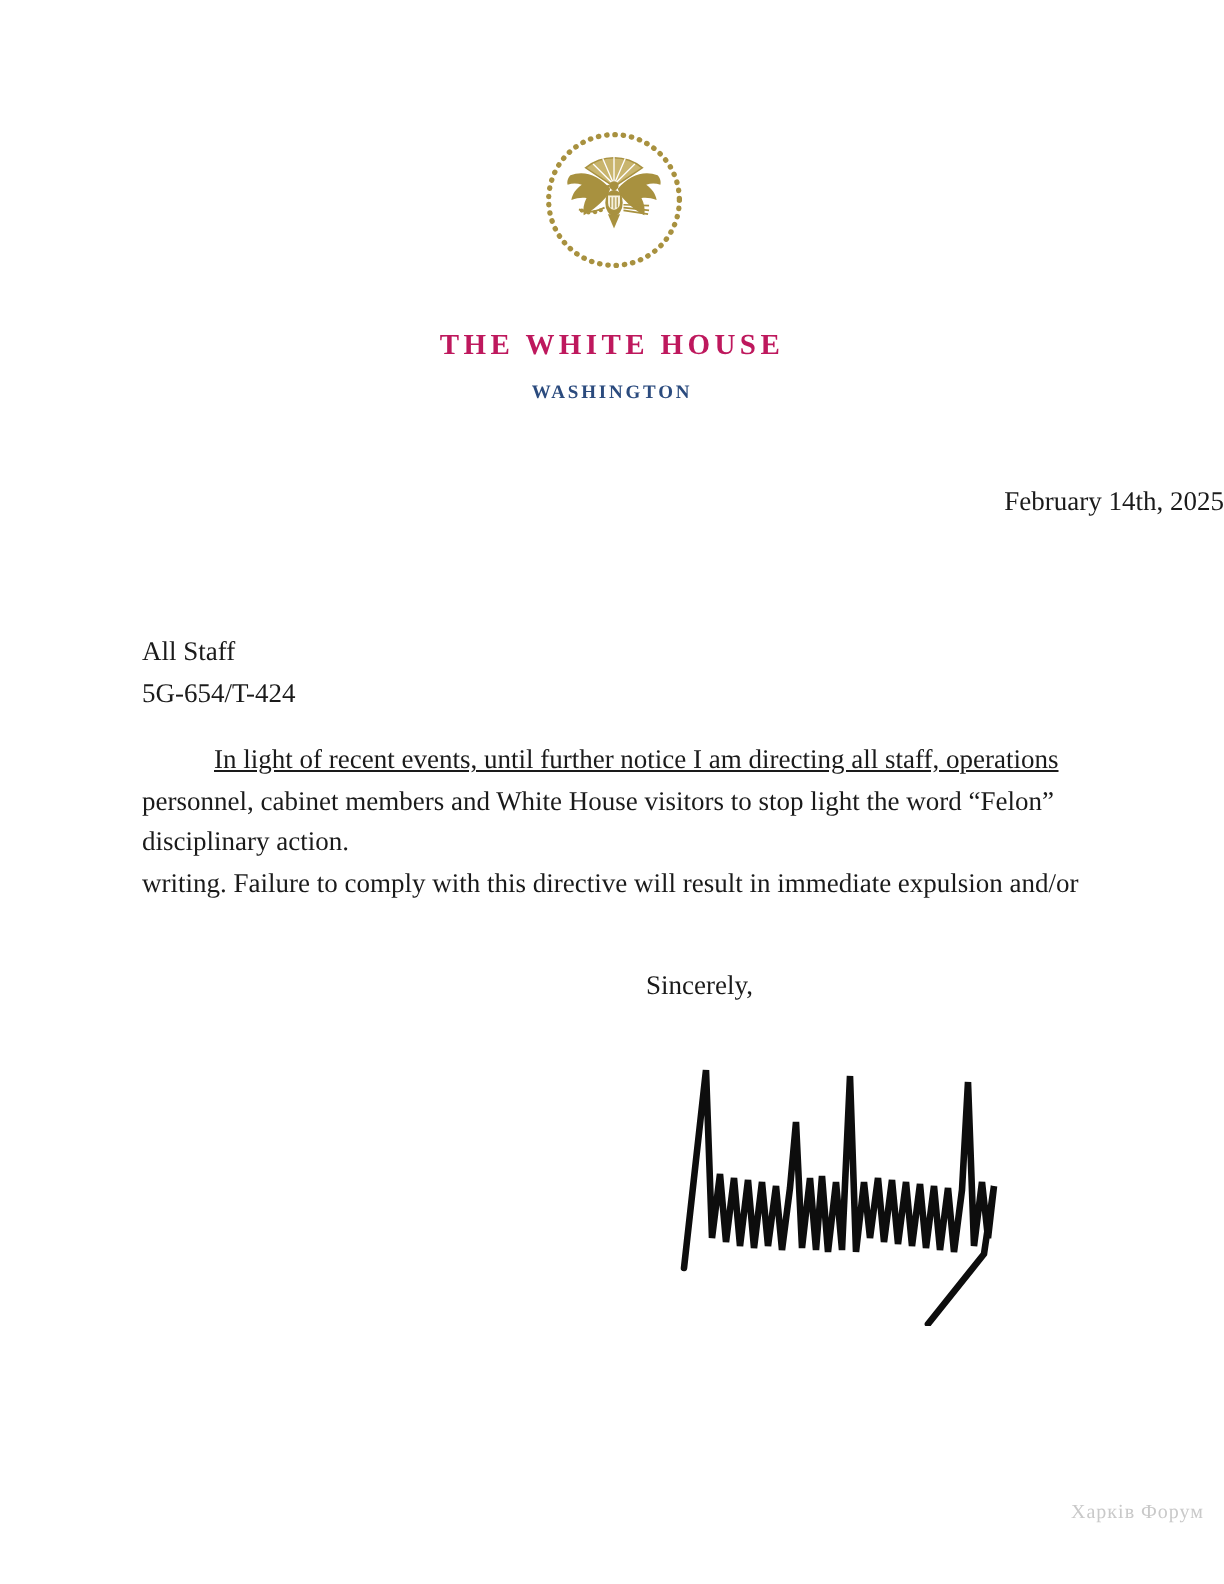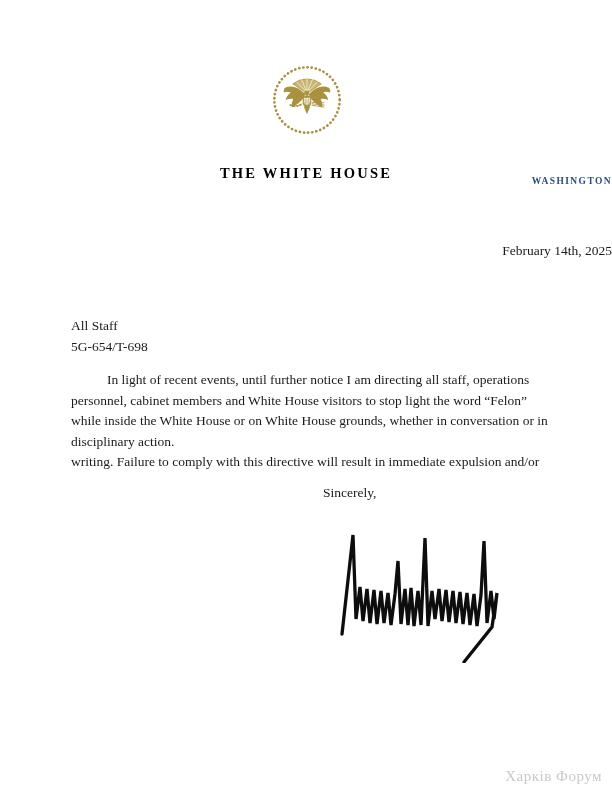--- a/index.html
+++ b/index.html
@@ -23,32 +23,32 @@
     width: 72px;
     height: 72px;
   }
 
   .wh-title {
     position: absolute;
     top: 165px;
     left: 0;
     width: 100%;
     text-align: center;
-    color: #000000;
+    color: #be185d;
     font-size: 14.5px;
     font-weight: bold;
     letter-spacing: 2.2px;
   }
 
   .wh-subtitle {
     position: absolute;
-    top: 176px;
+    top: 192px;
     left: 0;
     width: 100%;
-    text-align: right;
+    text-align: center;
     color: #2b4b7e;
     font-size: 9.5px;
     font-weight: bold;
     letter-spacing: 1.4px;
   }
 
   .date-line {
     position: absolute;
     top: 243px;
     left: 0;
@@ -67,43 +67,43 @@
 
   .body-text {
     position: absolute;
     top: 370px;
     left: 71px;
     width: 490px;
     font-size: 13.5px;
     line-height: 20.6px;
   }
   .body-text .line { white-space: nowrap; }
-  .body-text .line.indent { padding-left: 36px; }
+  .body-text .line.indent { padding-left: 36px; text-decoration: underline; }
 
   .closing {
     position: absolute;
     top: 485px;
     left: 323px;
     font-size: 13.5px;
     text-align: center;
   }
 
   .signature {
     position: absolute;
     top: 531px;
     left: 336px;
     width: 170px;
     height: 132px;
   }
 
   .watermark {
     position: absolute;
-    top: 768px;
+    top: 751px;
     right: 10px;
-    font-size: 15px;
+    font-size: 10px;
     color: #c9c9c9;
     letter-spacing: 0.5px;
   }
 </style>
 </head>
 <body>
 
 <div class="page">
 
   <svg class="seal" viewBox="0 0 76 76" aria-hidden="true">
@@ -136,27 +136,26 @@
     <path d="M43,42 L56.5,43.5 M43,43.5 L56,45.5 M43,40.5 L56.5,41" stroke="#a8913f" stroke-width="0.9" fill="none"></path>
   </svg>
 
   <div class="wh-title">THE WHITE HOUSE</div>
   <div class="wh-subtitle">WASHINGTON</div>
 
   <div class="date-line">February 14th, 2025</div>
 
   <div class="recipient">
     <div>All Staff</div>
-    <div>5G-654/T-698</div>
+    <div>5G-654/T-424</div>
   </div>
 
   <div class="body-text">
     <div class="line indent">In light of recent events, until further notice I am directing all staff, operations</div>
     <div class="line">personnel, cabinet members and White House visitors to stop light the word “Felon”</div>
-    <div class="line">while inside the White House or on White House grounds, whether in conversation or in</div>
     <div class="line">disciplinary action.</div>
     <div class="line">writing. Failure to comply with this directive will result in immediate expulsion and/or</div>
   </div>
 
   <div class="closing">Sincerely,</div>
 
   <svg class="signature" viewBox="0 0 170 132" aria-hidden="true">
     <path d="M6,103 L17,4 L20,88 L24,56 L27,90 L31,58 L34,92 L38,59 L41,93 L45,60
              L48,92 L52,62 L55,94 L59,63 L62,30 L65,93 L69,58 L72,94 L75,57 L78,95
              L82,60 L85,94 L89,7 L92,95 L96,60 L99,88 L103,58 L106,90 L110,59 L113,91

